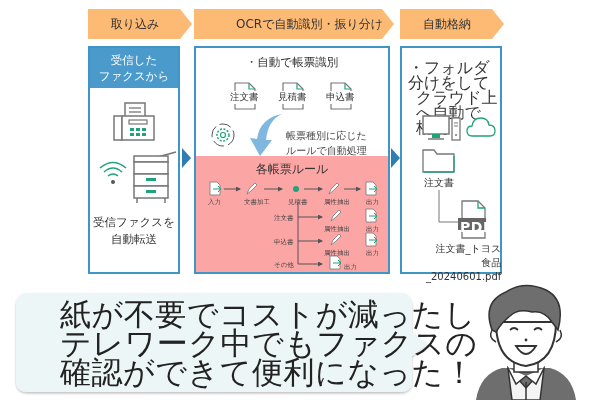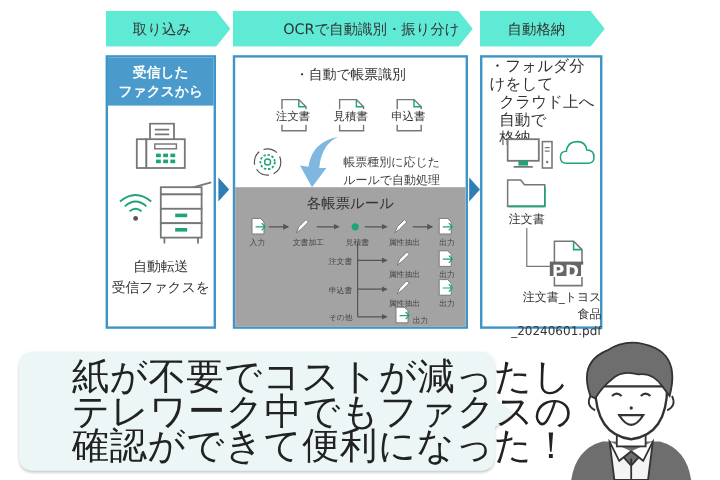--- a/index.html
+++ b/index.html
@@ -1,52 +1,52 @@
 <!DOCTYPE html>
 <html><head>
 <meta charset="utf-8">
 <style>
   * { box-sizing: border-box; margin: 0; padding: 0; }
   html, body { width: 600px; height: 400px; background: #ffffff; overflow: hidden; }
   body { position: relative; font-family: "DejaVu Sans", "Liberation Sans", sans-serif; color: #333; }
 
   
-  .step { position: absolute; top: 9px; height: 30px; background: #5eead4; color: #333;
+  .step { position: absolute; top: 9px; height: 30px; background: #fdba74; color: #333;
     font-size: 12px; display: flex; align-items: center; justify-content: center;
     clip-path: polygon(0 0, calc(100% - 12px) 0, 100% 50%, calc(100% - 12px) 100%, 0 100%); }
   .step span { padding-right: 10px; }
   #step-1 { left: 88px; width: 104px; }
   #step-2 { left: 194px; width: 200px; padding-left: 41px; }
   #step-3 { left: 400px; width: 104px; }
 
   
   .col { position: absolute; top: 46px; height: 228px; border: 2px solid #3f95c8; background: #fff; }
   #col-1 { left: 88px; width: 92px; }
   #col-2 { left: 194px; width: 196px; }
   #col-3 { left: 400px; width: 102px; }
 
   .col1-head { background: #4a9bcc; color: #fff; font-size: 11.5px; text-align: center;
-    line-height: 16px; padding: 4px 0; height: 40px; font-weight: bold; }
+    line-height: 16px; padding: 4px 0; height: 40px; }
   .col1-caption { position: absolute; left: 0; right: 0; top: 166px; text-align: center; font-size: 11.5px; line-height: 17px; color: #333; }
 
   .arrow-right { position: absolute; width: 0; height: 0; border-top: 10px solid transparent; border-bottom: 10px solid transparent; border-left: 9px solid #2f7db5; }
   #arrow-1 { left: 182px; top: 148px; }
   #arrow-2 { left: 391px; top: 148px; }
 
   
   .c2-title { position: absolute; left: 0; right: 0; top: 7px; text-align: center; font-size: 11.5px; color: #333; }
   .doc { position: absolute; top: 34px; width: 22px; height: 28px; }
   .doc-label { position: absolute; font-size: 9.5px; color: #333; white-space: nowrap; }
   .c2-note { position: absolute; left: 90px; top: 80px; font-size: 10px; line-height: 15px; color: #444; }
-  .rules { position: absolute; left: 0; right: 0; top: 108px; bottom: 0; background: #a3a3a3; }
+  .rules { position: absolute; left: 0; right: 0; top: 108px; bottom: 0; background: #fca5a5; }
   .rules-title { position: absolute; left: 0; right: 0; top: 5px; text-align: center; font-size: 12px; color: #333; }
   .tiny { position: absolute; font-size: 6.5px; color: #444; white-space: nowrap; }
 
   
-  .c3-text { position: absolute; left: 6px; top: 0; font-size: 13px; line-height: 15px; color: #333; }
+  .c3-text { position: absolute; left: 6px; top: 12px; font-size: 16px; line-height: 15px; color: #333; }
   .c3-folder-label { position: absolute; left: 22px; top: 128px; font-size: 10px; color: #333; }
   .c3-file { position: absolute; left: 24px; top: 194px; font-size: 10px; line-height: 14px; color: #333; text-align: right; }
 
   
   #bubble { position: absolute; left: 14px; top: 292px; width: 412px; height: 102px; }
   .bubble-text { position: absolute; left: 46px; top: 8px; font-size: 31px; line-height: 29px; color: #222; white-space: nowrap; letter-spacing: 0.5px; }
 
   #person { position: absolute; left: 452px; top: 282px; width: 148px; height: 118px; }
 </style>
 </head>
@@ -94,22 +94,22 @@
     <rect x="2" y="8" width="34" height="6" fill="#fff" stroke="#777" stroke-width="1.5"></rect>
     <rect x="2" y="14" width="34" height="12" fill="#fff" stroke="#777" stroke-width="1.5"></rect>
     <rect x="2" y="26" width="34" height="12" fill="#fff" stroke="#777" stroke-width="1.5"></rect>
     <rect x="2" y="38" width="34" height="12" fill="#fff" stroke="#777" stroke-width="1.5"></rect>
     <rect x="14" y="30" width="10" height="3" fill="#1fa37a"></rect>
     <rect x="14" y="42" width="10" height="3" fill="#1fa37a"></rect>
     <line x1="5" y1="50" x2="5" y2="55" stroke="#777" stroke-width="1.5"></line>
     <line x1="33" y1="50" x2="33" y2="55" stroke="#777" stroke-width="1.5"></line>
   </svg>
   <div class="col1-caption">
+    <div>受信ファクスを</div>
     <div>自動転送</div>
-    <div>受信ファクスを</div>
   </div>
 </div>
 
 <div class="arrow-right" id="arrow-1"></div>
 
 <div class="col" id="col-2">
   <div class="c2-title">・自動で帳票識別</div>
 
   <svg class="doc" style="left:38px" viewBox="0 0 22 28">
       <path d="M1 1 H15 L21 7 V27 H1 Z" fill="#fff" stroke="#777" stroke-width="1.2"></path>

